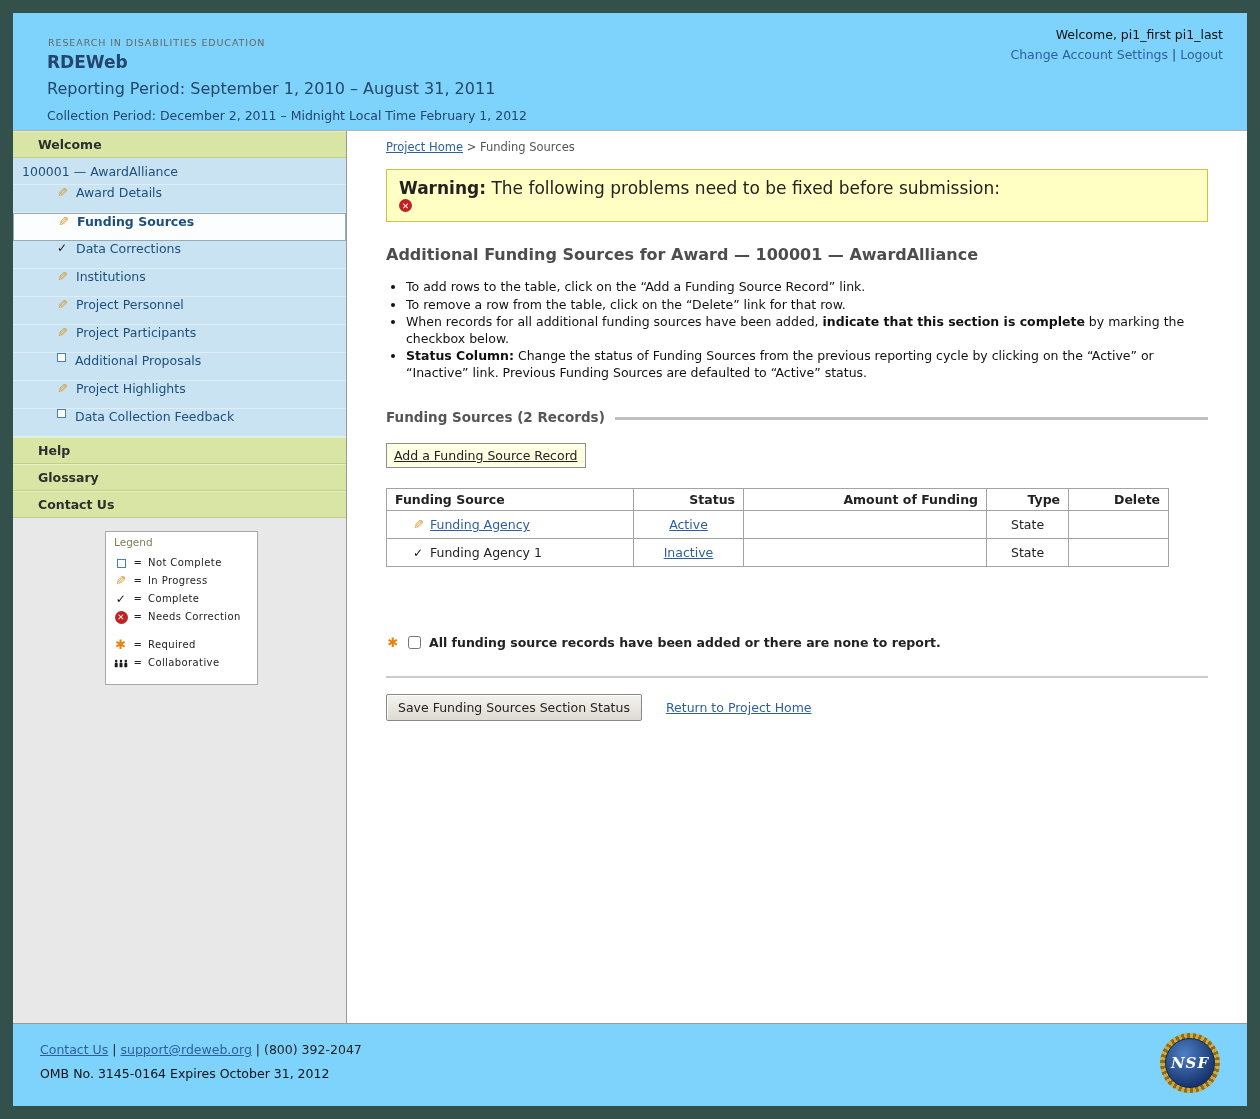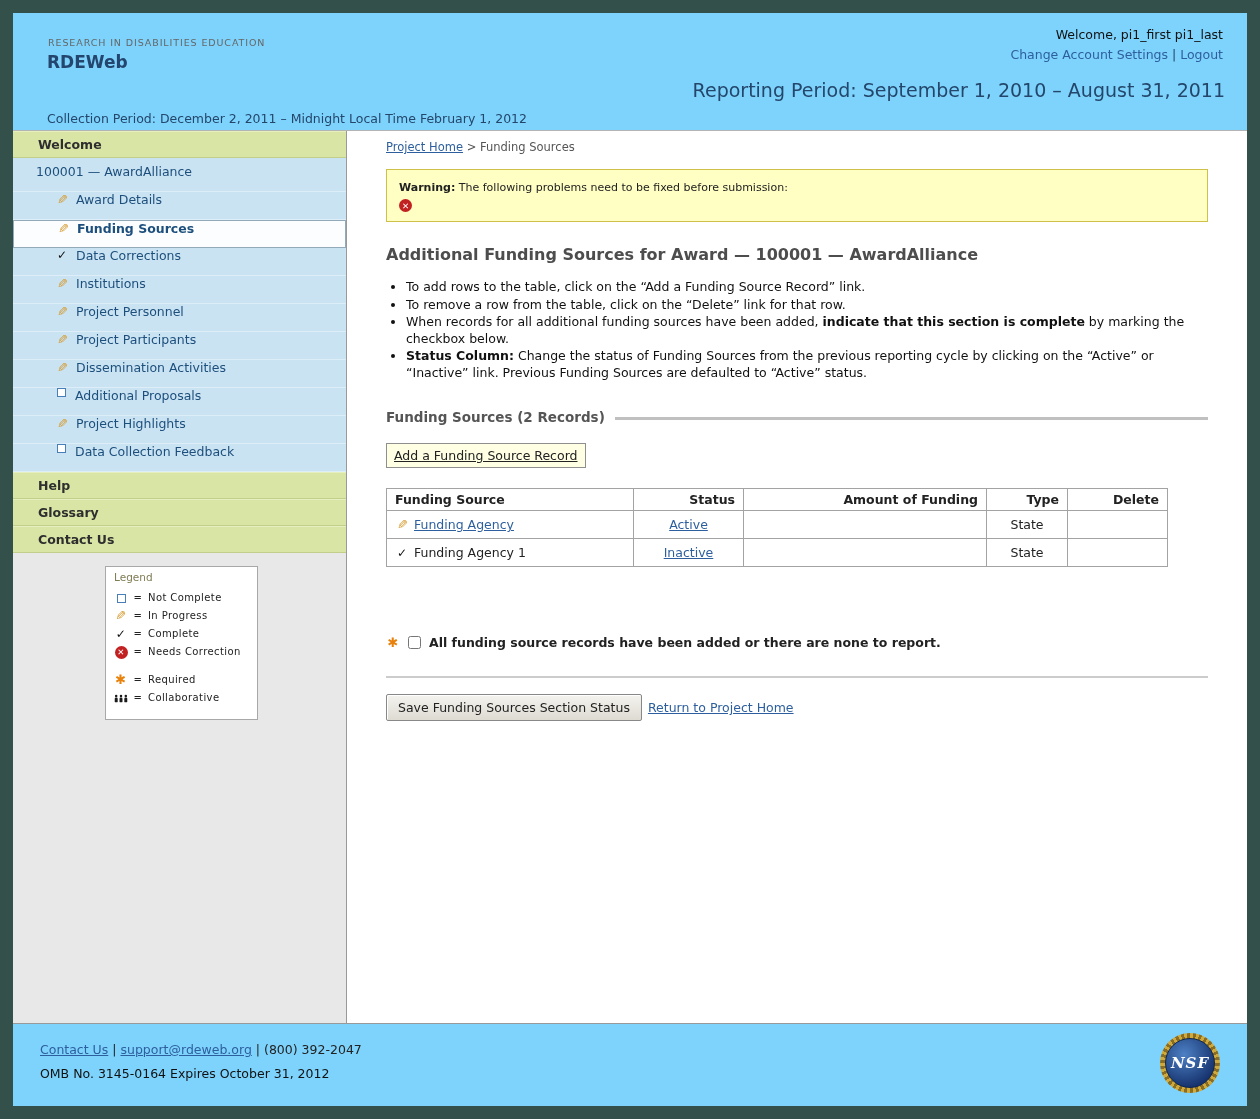--- a/index.html
+++ b/index.html
@@ -10,40 +10,40 @@
     font-family: "DejaVu Sans", "Liberation Sans", sans-serif;
     font-size: 12.5px;
     color: #222;
   }
   .page { background: #7dd3fc; min-height: 1093px; display: flex; flex-direction: column; }
 
   
   .header { position: relative; height: 117px; padding: 24px 22px 0 34px; }
   .org-line { font-size: 9.5px; color: #666; letter-spacing: 0.9px; margin-left: 1px; }
   .app-title { font-size: 17px; font-weight: bold; color: #23456e; margin-top: 4px; }
-  .reporting { font-size: 19px; color: #24466b; margin-top: 7px; text-align: right; }
+  .reporting { font-size: 16px; color: #24466b; margin-top: 7px; }
   .collection { font-size: 12.5px; color: #24466b; margin-top: 10px; }
   .header-right { position: absolute; top: 14px; right: 24px; text-align: right; }
   .welcome-user { color: #111; font-size: 12.5px; }
   .account-links { margin-top: 5px; font-size: 12.5px; color: #24466b; }
   .account-links a { color: #2d5f9e; text-decoration: none; }
 
   
   .body-row { display: flex; min-height: 894px; border-top: 1px solid #b3b3b3; border-bottom: 1px solid #999; }
 
   
   .sidebar { width: 334px; border-right: 1px solid #999; display: flex; flex-direction: column; }
   .nav-bar {
     height: 27px; line-height: 26px; background: #d9e5a5;
     border-top: 1px solid #e6efc0; border-bottom: 1px solid #c2cf8a;
     font-weight: bold; color: #2e2e2e; padding-left: 25px; cursor: pointer;
   }
   .nav-award {
-    height: 34px; line-height: 27px; background: #c9e3f3;
-    color: #1d4f7c; padding-left: 23px; cursor: pointer;
+    height: 27px; line-height: 27px; background: #c9e3f3;
+    color: #1d4f7c; padding-left: 9px; cursor: pointer;
     border-bottom: 1px solid #ddeef9;
   }
   .nav-sub {
     height: 28px; background: #c9e3f3; color: #1d4f7c;
     display: flex; align-items: flex-start; gap: 7px; padding-left: 42px;
     border-bottom: 1px solid #ddeef9; cursor: pointer;
   }
   .nav-sub.selected {
     background: #fbfdfe; border: 1px solid #93aabb; font-weight: bold;
   }
@@ -69,47 +69,47 @@
   .legend-row .eq { width: 10px; text-align: center; }
   .legend-gap { margin-top: 10px; }
 
   
   .main { flex: 1; padding: 9px 38px 0 39px; background: #fff; }
   .content { width: 822px; }
   .breadcrumb { font-size: 11.5px; color: #555; }
   .breadcrumb a { color: #2d5f9e; text-decoration: underline; }
   .warning-box {
     margin-top: 15px; background: #ffffc4; border: 1px solid #cfc04a;
-    padding: 9px 12px; font-size: 11px; line-height: 18px;
+    padding: 9px 12px; font-size: 17px; line-height: 18px;
   }
   .warning-line2 { display: flex; align-items: center; gap: 5px; margin-top: 2px; }
   .page-heading { margin-top: 23px; font-size: 16px; font-weight: bold; color: #4d4d4d; }
   .bullets { margin-top: 15px; padding-left: 20px; line-height: 16.5px; color: #111; }
   .bullets li { margin-bottom: 1px; }
   .section-head { display: flex; align-items: center; gap: 10px; margin-top: 28px; }
   .section-head .title { font-weight: bold; font-size: 13.5px; color: #555; white-space: nowrap; }
   .section-head .rule { flex: 1; height: 3px; background: #c0c0c0; margin-top: 2px; }
   .add-box {
     display: inline-block; margin-top: 18px; background: #ffffe3;
     border: 1px solid #8f8f8f; padding: 4px 7px;
   }
   .add-box a { color: #222; text-decoration: underline; font-size: 12.5px; }
   table.fs-table { border-collapse: collapse; margin-top: 20px; font-size: 12.5px; }
   .fs-table th, .fs-table td { border: 1px solid #a3a3a3; }
   .fs-table th { font-weight: bold; padding: 3px 8px; text-align: right; }
   .fs-table th.left { text-align: left; }
-  .fs-table td { padding: 5px 8px; height: 28px; }
+  .fs-table td { padding: 5px 24px; height: 28px; }
   .fs-table td.center { text-align: center; }
   .fs-table a { color: #2d5f9e; text-decoration: underline; }
   .name-cell { display: flex; align-items: center; gap: 5px; }
   .confirm-row { margin-top: 68px; display: flex; align-items: center; gap: 8px; }
   .confirm-row label { font-weight: bold; }
   .confirm-row input { width: 13px; height: 13px; }
   hr.divider { margin-top: 26px; height: 2px; background: #ccc; border: 0; }
-  .btn-row { margin-top: 16px; display: flex; align-items: center; gap: 6px; }
+  .btn-row { margin-top: 16px; display: flex; align-items: center; gap: 24px; }
   .save-btn {
     font-family: inherit; font-size: 12.5px; color: #222; padding: 5px 11px;
     background: linear-gradient(#f4f3ee, #dddbd2); border: 1px solid #888; border-radius: 2px;
     box-shadow: inset 1px 1px 0 #fff; cursor: pointer;
   }
   .btn-row a { color: #2d5f9e; text-decoration: underline; }
 
   
   .footer { position: relative; height: 81px; padding: 18px 14px 0 27px; font-size: 12.5px; }
   .footer a { color: #2d5f9e; text-decoration: underline; }
@@ -167,24 +167,20 @@
         <span class="ic icon-pencil"></span>
         <span>Institutions</span>
       </div>
       <div class="nav-sub">
         <span class="ic icon-pencil"></span>
         <span>Project Personnel</span>
       </div>
       <div class="nav-sub">
         <span class="ic icon-pencil"></span>
         <span>Project Participants</span>
-      </div>
-      <div class="nav-sub">
-        <span class="ic icon-pencil"></span>
-        <span>Dissemination Activities</span>
       </div>
       <div class="nav-sub">
         <span class="icon-square"></span>
         <span>Additional Proposals</span>
       </div>
       <div class="nav-sub">
         <span class="ic icon-pencil"></span>
         <span>Project Highlights</span>
       </div>
       <div class="nav-sub">

